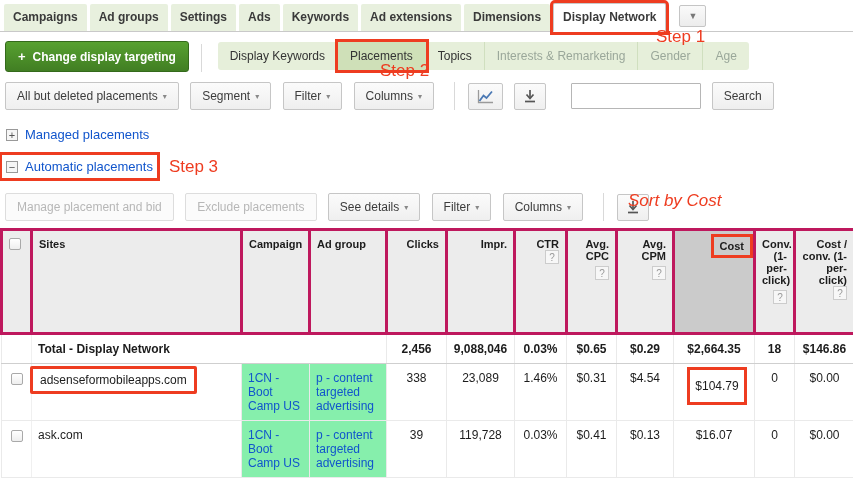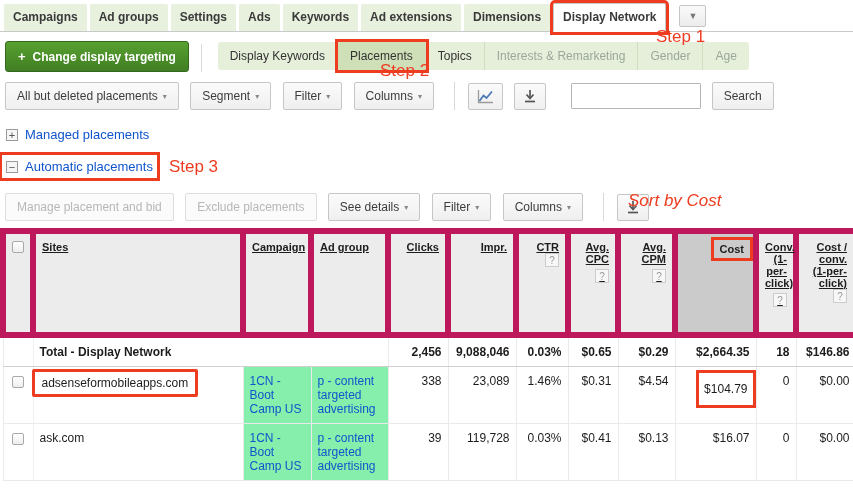--- a/index.html
+++ b/index.html
@@ -53,29 +53,29 @@
   .expander-row.auto { margin-top:3px; margin-bottom:0; }
   .expander-icon { display:inline-block; width:12px; height:12px; line-height:10px; text-align:center;
                    border:1px solid #999; background:#f6f6f6; color:#555; font-size:11px; margin-right:7px;
                    vertical-align:0px; }
   .expander-label { color:var(--link); font-size:13px; }
   .ring3 { outline:3px solid var(--red); outline-offset:4px; }
   
   .table-toolbar { padding:16px 0 0 5px; white-space:nowrap; }
   
   table { border-collapse:collapse; table-layout:fixed; width:853px; margin-top:7px; font-size:12px; }
-  th { background:#ececec; border:6px solid #be185d; padding:7px 6px; font-size:11px; color:#1c1c1c;
-       text-align:right; vertical-align:top; height:104px; font-weight:bold; cursor:pointer;text-decoration:underline; }
+  th { background:#ececec; border:3px solid #be185d; padding:7px 6px; font-size:11px; color:#1c1c1c;
+       text-align:right; vertical-align:top; height:104px; font-weight:bold; cursor:pointer; }
   th.l { text-align:left; }
   th.cost-col { background:#cbcbcb; }
   .help { display:inline-block; width:14px; height:14px; line-height:13px; text-align:center;
           border:1px solid #ccc; background:#f7f7f7; color:#999; font-size:10px; margin-left:4px;
           font-weight:normal; cursor:pointer; }
   .help.blk { display:block; margin:4px 0 0 auto; }
-  td { border:1px solid #eaeaea; border-top:none; padding:7px 6px; vertical-align:top; text-align:right;
+  td { border:1px solid #eaeaea; border-top:none; padding:7px 6px; vertical-align:top; text-align:center;
        color:#1c1c1c; }
   td.l { text-align:left; }
   td.seg { background:#86efac; color:var(--link); text-align:left; }
   td.cb-cell { text-align:center; padding-top:9px; border-right:1px solid #f0f0f0; }
   tr.total td { font-weight:bold; border-top:1px solid #b9b9b9; border-bottom:1px solid #cfcfcf; background:#fff; }
   .checkbox { display:inline-block; width:12px; height:12px; border:1px solid #a9a9a9; border-radius:2px;
               background:linear-gradient(#fff,#eee); cursor:pointer; }
   .ring-cost { display:inline-block; border:3px solid var(--red); padding:3px 6px; margin:-4px -6px 0 0; }
   .ring-site { display:inline-block; border:3px solid var(--red); border-radius:2px; padding:4px 7px;
                margin:-5px 0 0 -8px; }

